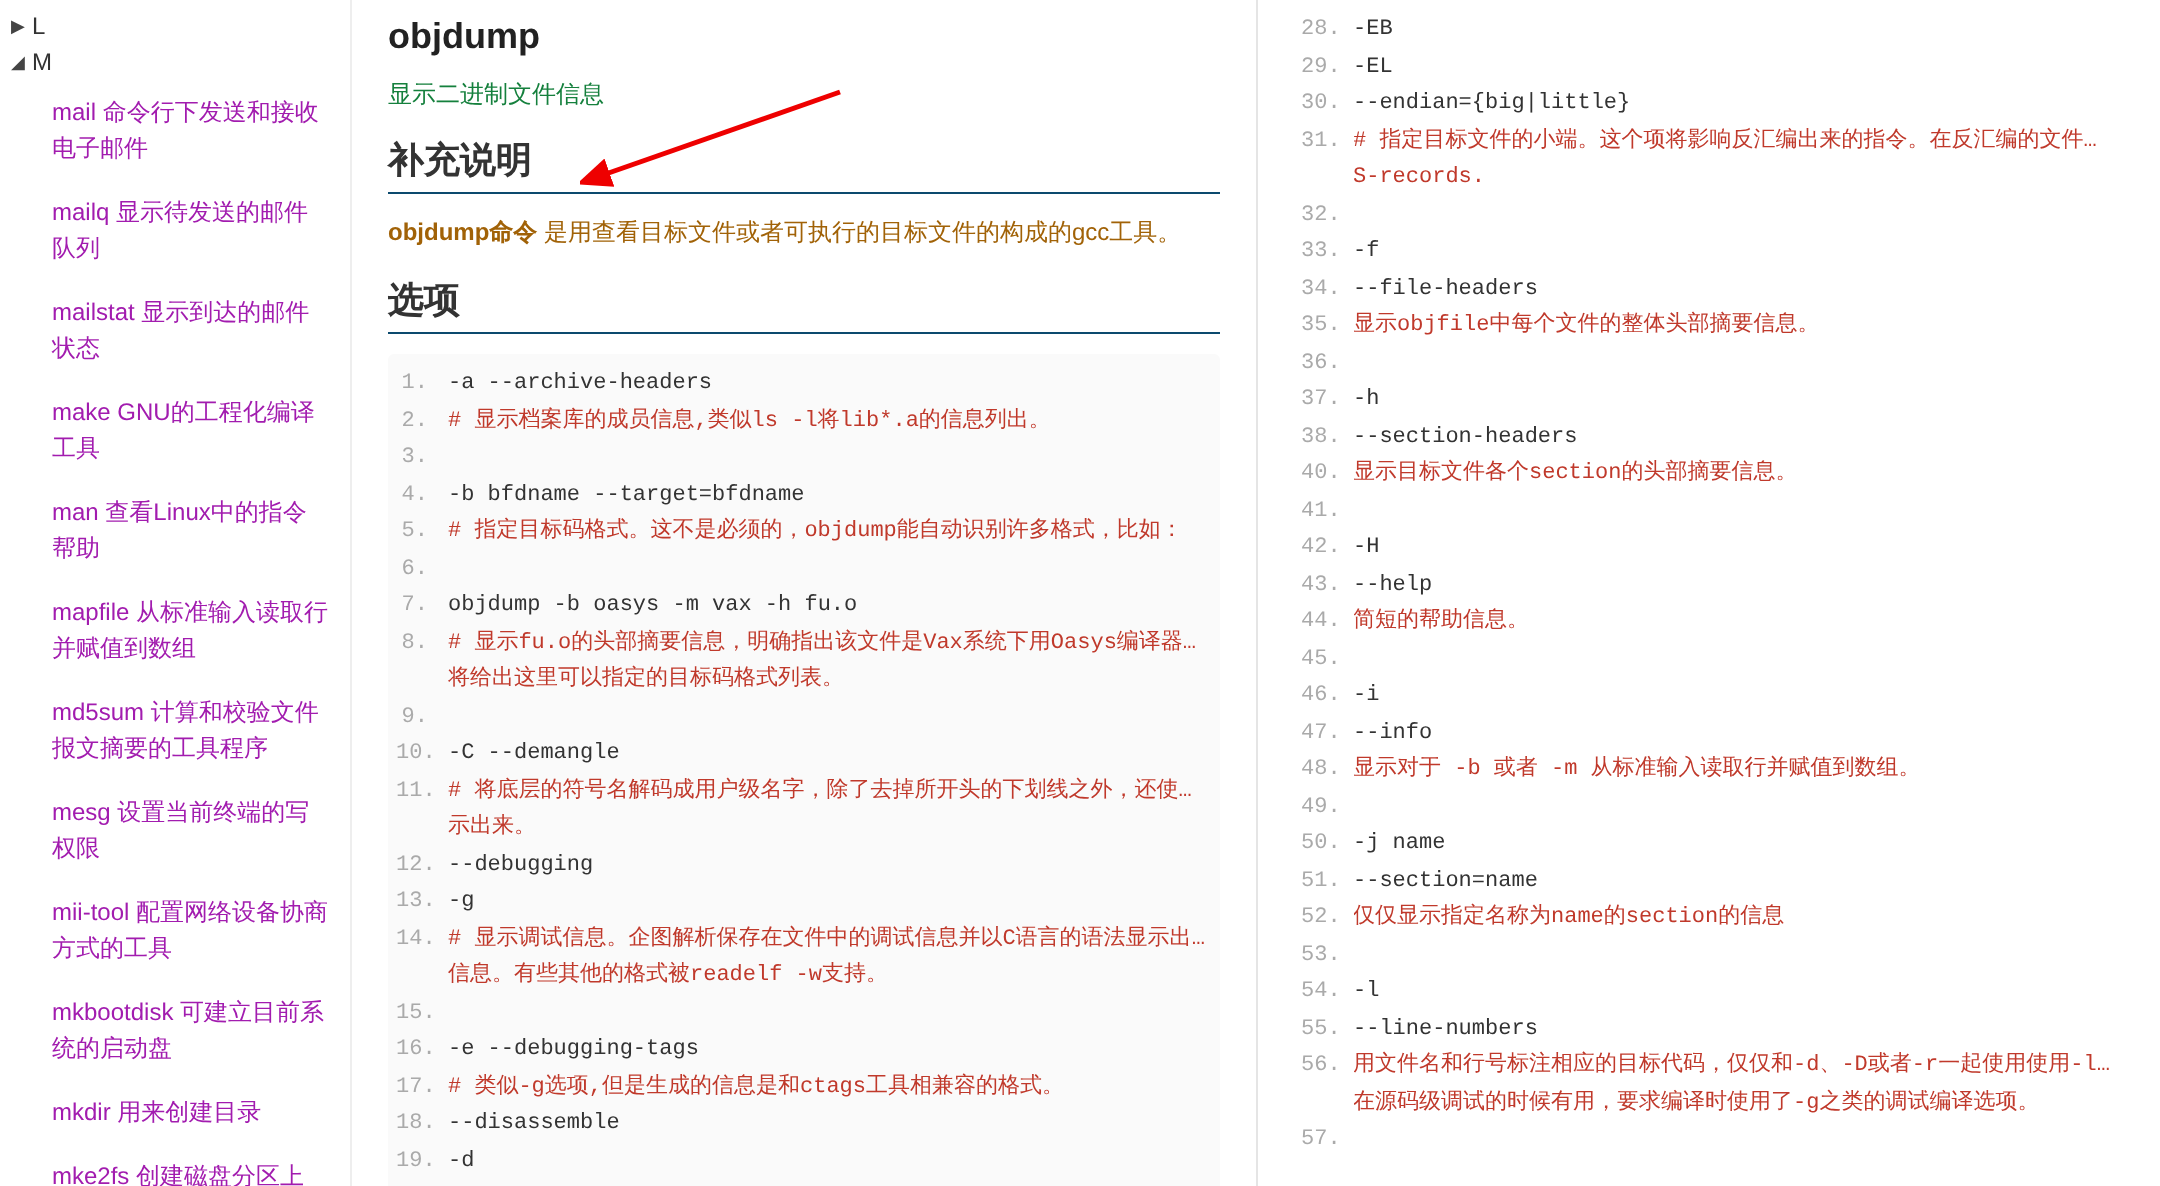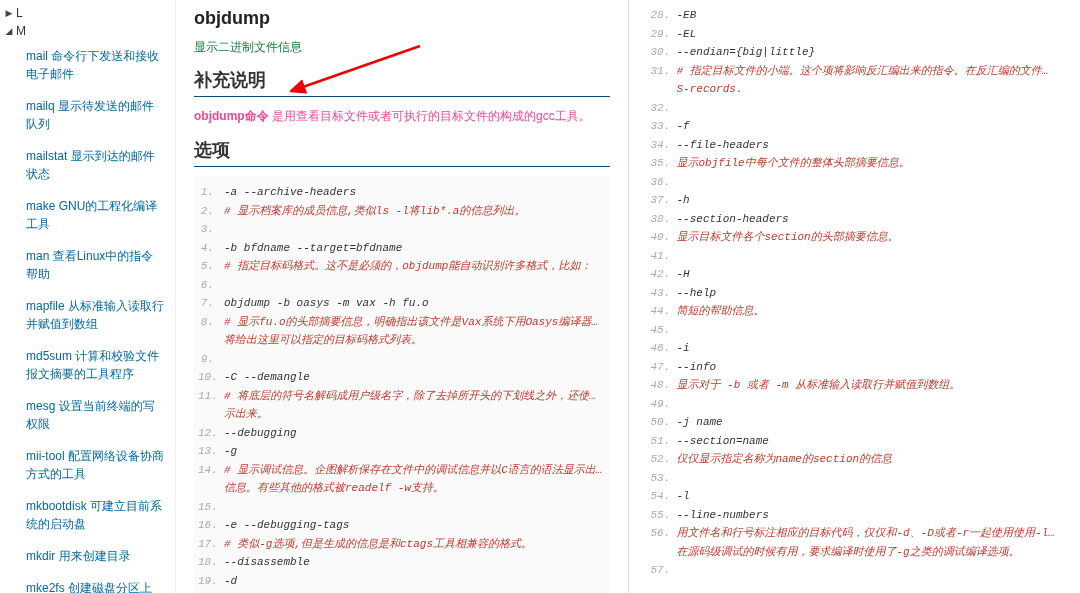--- a/index.html
+++ b/index.html
@@ -2,30 +2,30 @@
 <html><head>
 <meta charset="utf-8">
 <style>
 * { margin: 0; padding: 0; box-sizing: border-box; }
 body { font-family: -apple-system, "Segoe UI", "Microsoft YaHei", sans-serif; width: 1080px; height: 593px; overflow: hidden; background: #fff; color: #333; font-size: 12px; position: relative; }
 .layout { display: flex; height: 100%; }
 .sidebar { width: 176px; padding: 4px 8px 4px 0; overflow: hidden; border-right: 1px solid #eee; }
 .sb-cat { display: flex; align-items: center; font-size: 12px; color: #333; padding: 2px 0 2px 4px; }
 .caret { width: 10px; display: inline-block; text-align: center; color: #444; font-size: 9px; margin-right: 2px; }
 .sb-list { padding-left: 24px; }
-.sb-item { font-size: 12px; color: #0369a1; line-height: 1.5; padding: 7px 2px; }
+.sb-item { font-size: 12px; color: #a21caf; line-height: 1.5; padding: 7px 2px; }
 .main { flex: 1; display: flex; overflow: hidden; }
 .col { flex: 1; padding: 8px 18px 8px 18px; overflow: hidden; }
 .col.left { border-right: 1px solid #e5e5e5; }
 h1 { font-size: 18px; font-weight: 600; color: #222; margin-bottom: 10px; }
 .desc { font-size: 12px; color: #15803d; margin-bottom: 12px; }
 h2 { font-size: 18px; font-weight: 600; border-bottom: 1px solid #0c4a6e; padding-bottom: 4px; margin-bottom: 10px; position: relative; }
-p.para { font-size: 12px; color: #ec4899; margin-bottom: 12px; line-height: 1.6; }
+p.para { font-size: 12px; color: #a16207; margin-bottom: 12px; line-height: 1.6; }
 .code-block { background: #fafafa; border-radius: 3px; padding: 6px 4px; font-family: "Consolas", "Courier New", monospace; font-size: 11px; }
-.code-line { display: flex; padding: 1px 0; line-height: 1.5; font-style: italic; }
+.code-line { display: flex; padding: 1px 0; line-height: 1.5; }
 .ln { width: 26px; text-align: right; color: #aaa; padding-right: 10px; flex-shrink: 0; }
 .cc { white-space: nowrap; overflow: hidden; text-overflow: ellipsis; color: #333; }
 .cc.comment { color: #c0392b; }
 .arrow { position: absolute; top: 40px; left: 290px; pointer-events: none; }
 .col.right .code-block { background: transparent; }
 .col.right { padding-top: 0; }
 b, strong { font-weight: 600; }
 </style>
 </head>
 <body>

